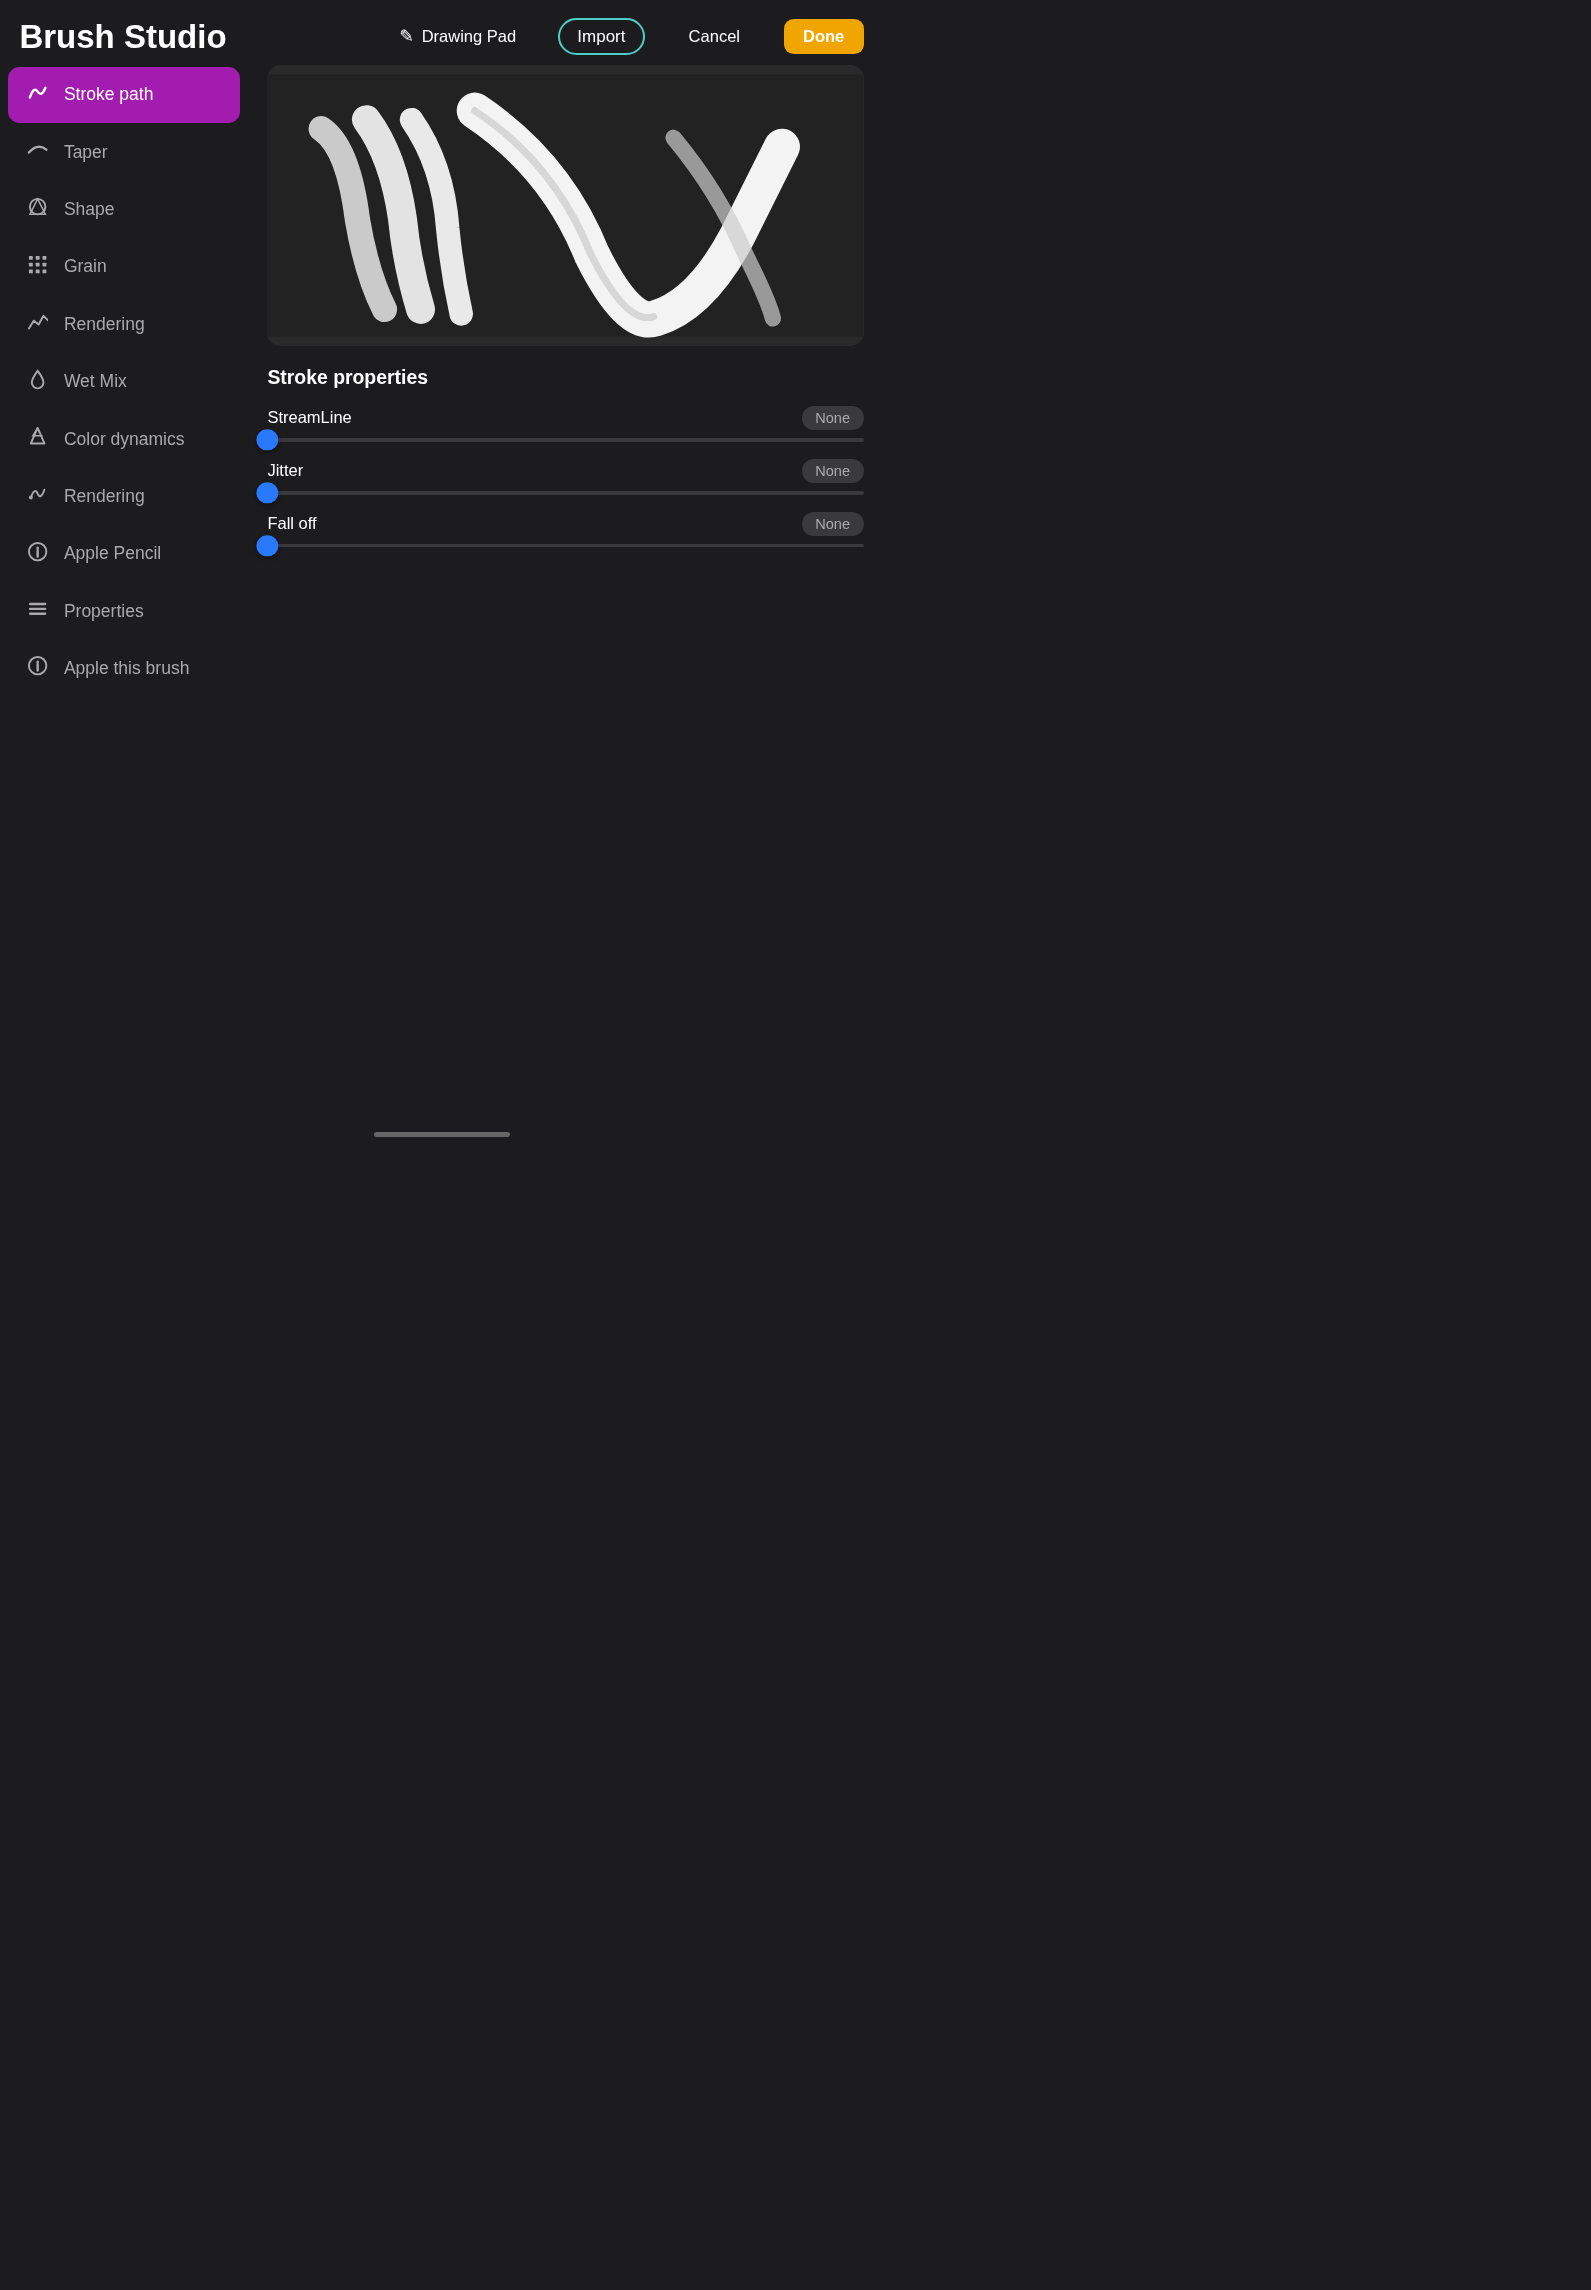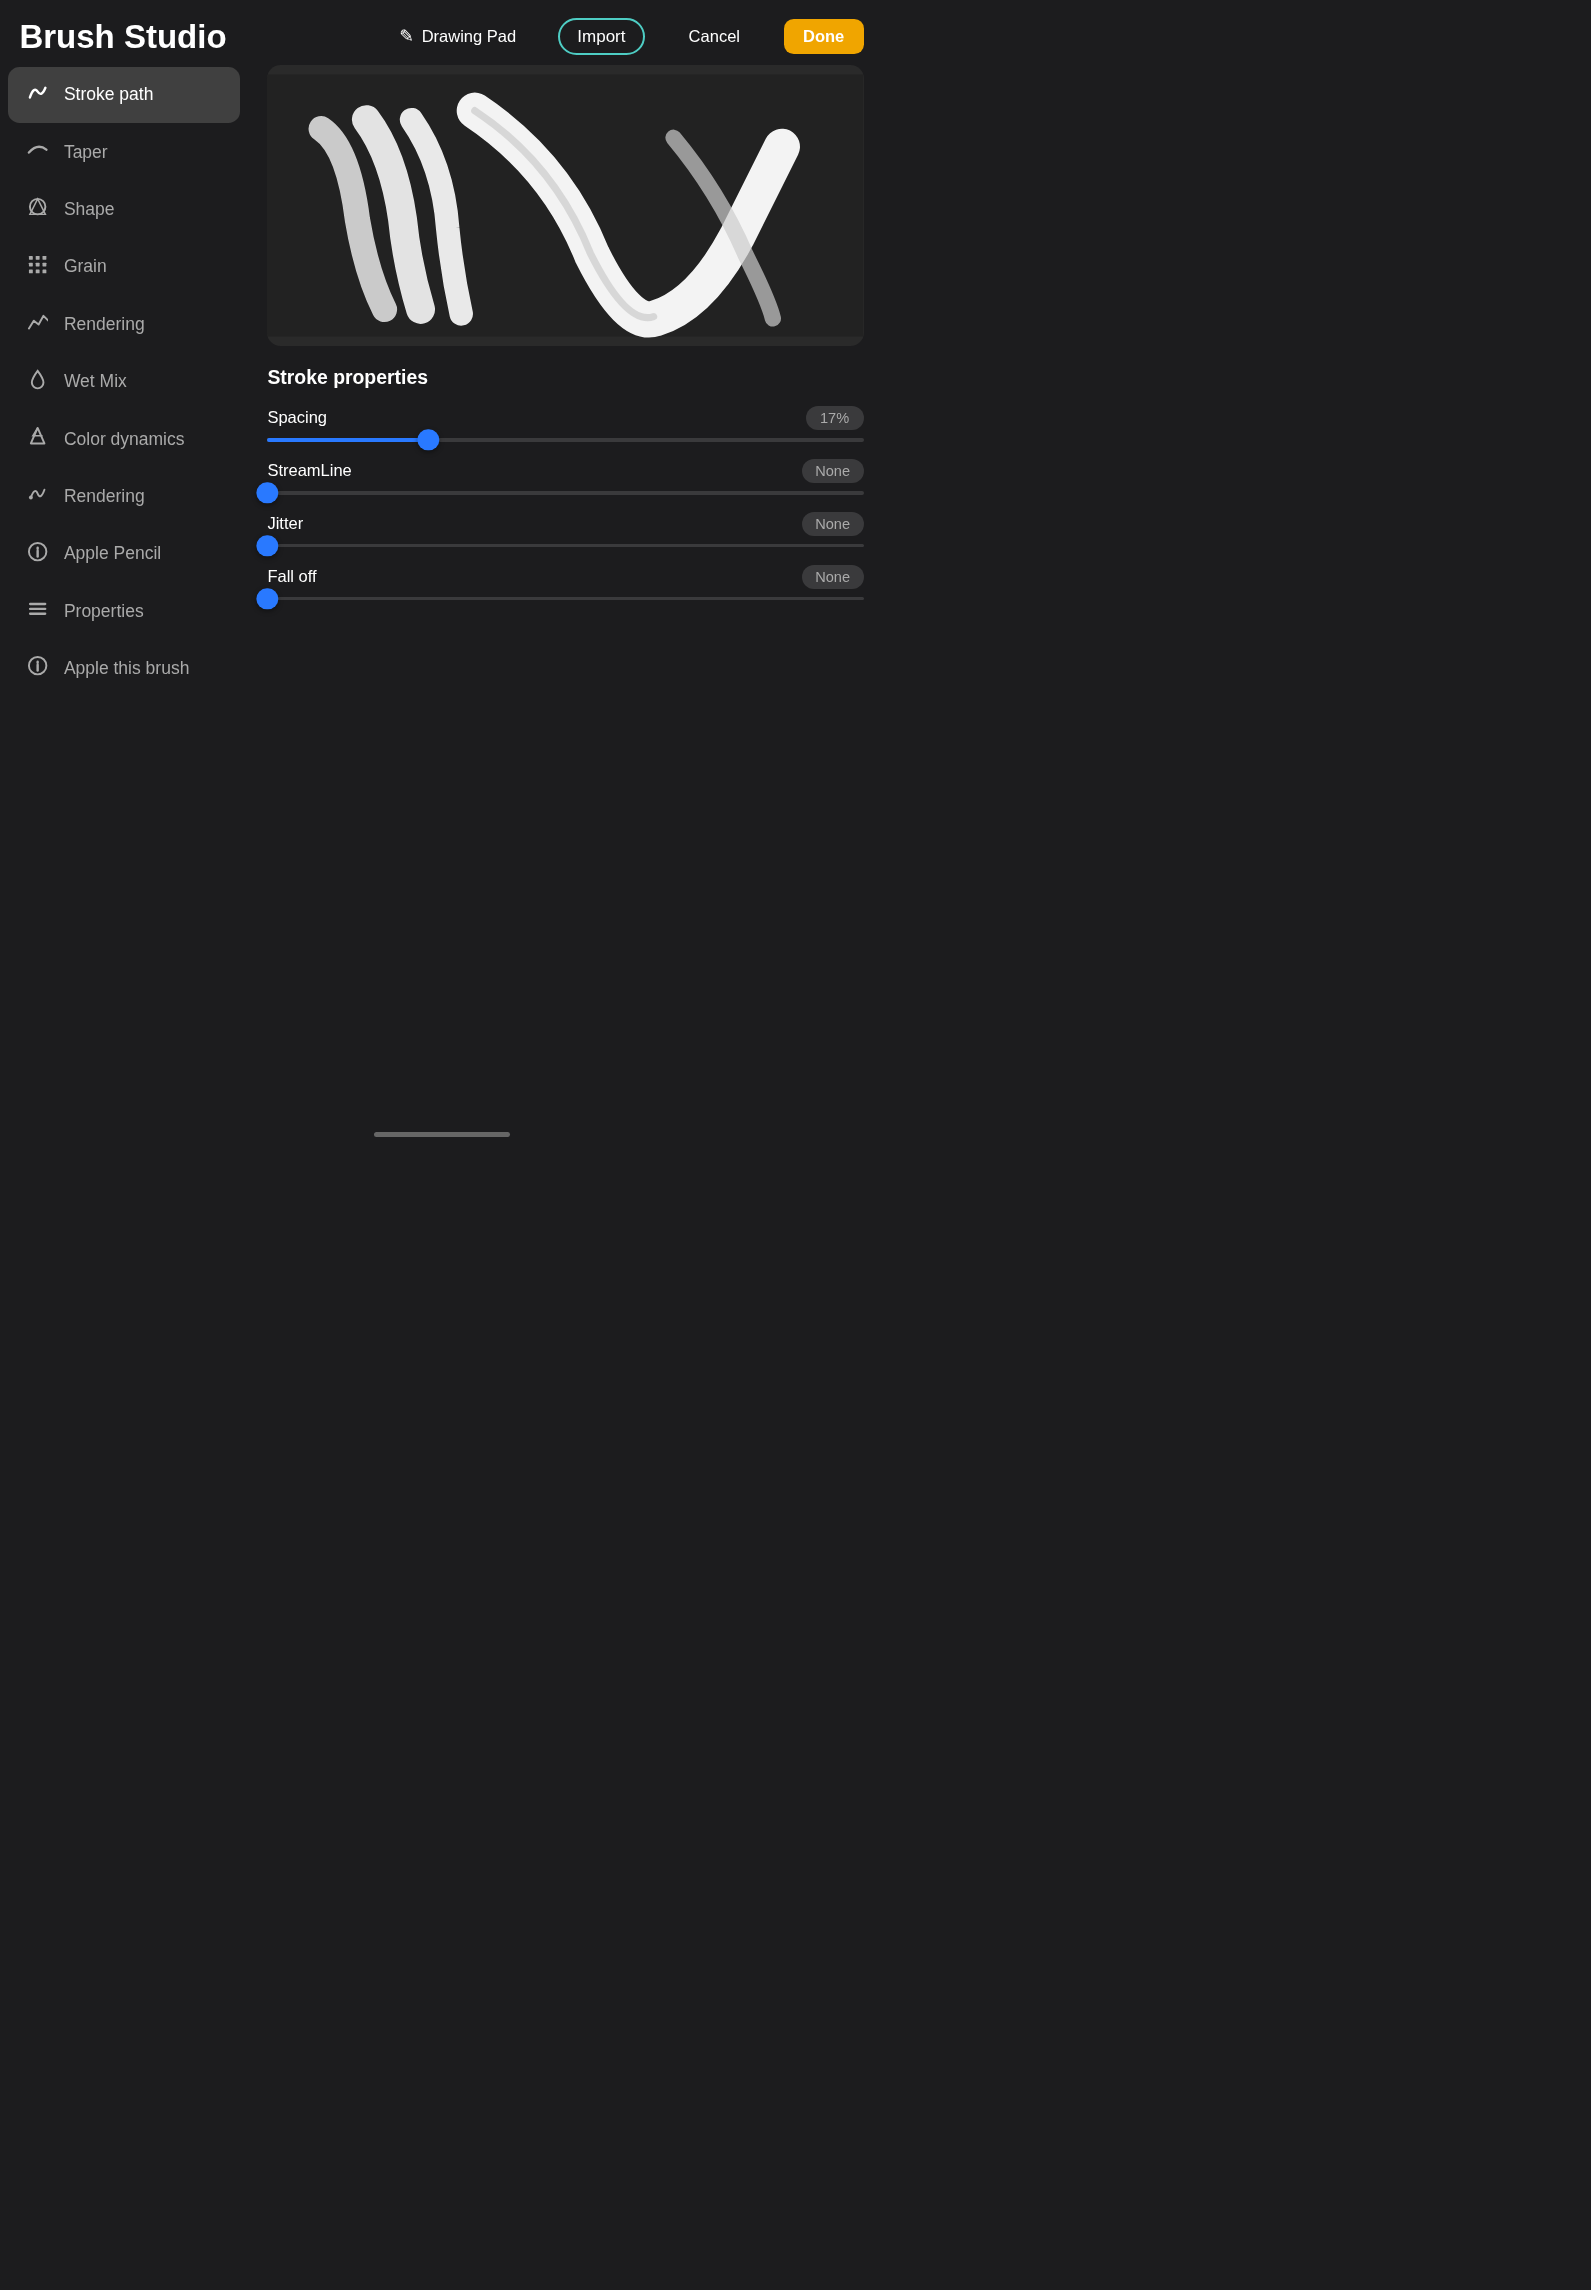--- a/index.html
+++ b/index.html
@@ -88,21 +88,21 @@
       align-items: center;
       gap: 13.6px;
       padding: 14.6px 17.5px;
       cursor: pointer;
       border-radius: 11.6px;
       margin: 1.9px 7.8px;
       font-size: 17.5px;
       color: #aaa;
     }
     .sidebar-item.active {
-      background: #404040;
+      background: #a21caf;
       color: #fff;
     }
     .sidebar-item .icon {
       font-size: 19.4px;
       width: 25px;
       text-align: center;
       flex-shrink: 0;
     }
     .sidebar-item .label {
       font-size: 17.5px;
@@ -348,30 +348,20 @@
 
         <path d="M230 40 Q318 98 358 198 Q398 278 428 268" stroke="#999" stroke-width="8" fill="none" stroke-linecap="round" opacity="0.3"></path>
 
         <path d="M450 70 Q500 130 530 200 Q555 250 560 270" stroke="#ccc" stroke-width="18" fill="none" stroke-linecap="round" opacity="0.7"></path>
       </svg>
     </div>
 
     <div>
       <div class="stroke-props-title">Stroke properties</div>
 
-      <div class="prop-row">
-        <div class="prop-header">
-          <span class="prop-label">Spacing</span>
-          <span class="prop-value">17%</span>
-        </div>
-        <div class="slider-track">
-          <div class="slider-fill" style="width: 27%;"></div>
-          <div class="slider-thumb" style="left: 27%;"></div>
-        </div>
-      </div>
 
       <div class="prop-row">
         <div class="prop-header">
           <span class="prop-label">StreamLine</span>
           <span class="prop-value">None</span>
         </div>
         <div class="slider-track">
           <div class="slider-fill" style="width: 0%;"></div>
           <div class="slider-thumb" style="left: 0%;"></div>
         </div>

